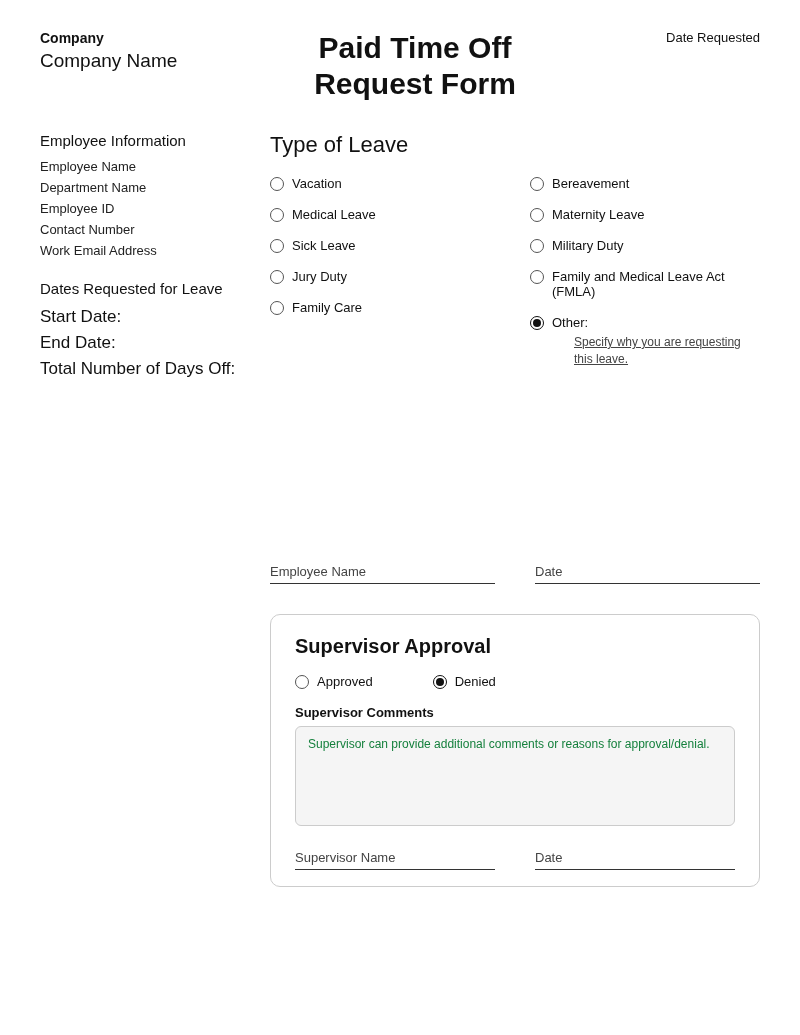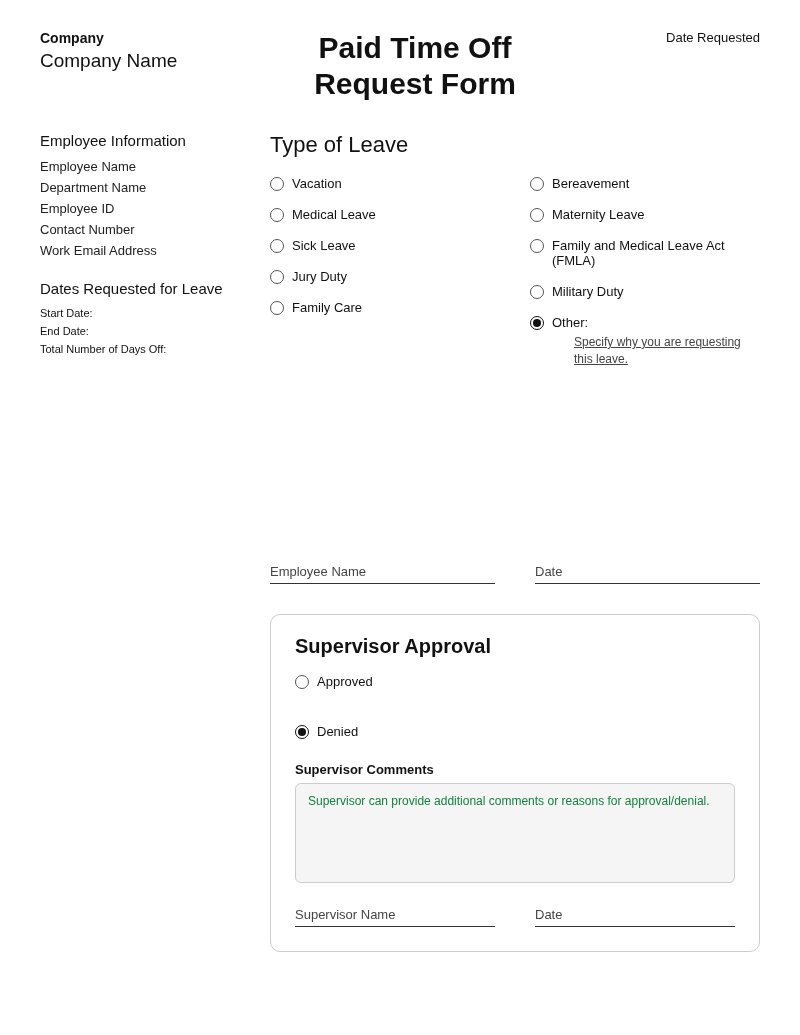--- a/index.html
+++ b/index.html
@@ -62,21 +62,21 @@
     }
     .info-field {
       font-size: 13px;
       margin-bottom: 6px;
       color: #222;
     }
     .dates-section {
       margin-top: 22px;
     }
     .date-field {
-      font-size: 11px;
+      font-size: 17px;
       margin-bottom: 6px;
     }
     .leave-title {
       font-size: 22px;
       font-weight: 400;
       margin-bottom: 18px;
     }
     .leave-options {
       display: flex;
       gap: 30px;
@@ -141,33 +141,32 @@
     .sig-label {
       font-size: 13px;
       color: #444;
     }
 
     
     .supervisor-box {
       margin-top: 24px;
       border: 1.5px solid #ccc;
       border-radius: 10px;
-      padding: 20px 24px 24px;
+      padding: 20px 24px 16px;
       background: #fff;
     }
     .supervisor-title {
       font-size: 20px;
       font-weight: bold;
       margin-bottom: 16px;
     }
     .approval-options {
       display: flex;
-      gap: 35px;
-      margin-bottom: 23px;
-      flex-direction: column;
+      gap: 60px;
+      margin-bottom: 16px;
     }
     .approval-option {
       display: flex;
       align-items: center;
       gap: 8px;
       font-size: 13px;
     }
     .supervisor-comments-label {
       font-weight: bold;
       font-size: 13px;
@@ -274,25 +273,25 @@
           <div class="leave-option">
             <span class="radio-circle"></span>
             <span>Bereavement</span>
           </div>
           <div class="leave-option">
             <span class="radio-circle"></span>
             <span>Maternity Leave</span>
           </div>
           <div class="leave-option">
             <span class="radio-circle"></span>
+            <span>Military Duty</span>
+          </div>
+          <div class="leave-option">
+            <span class="radio-circle"></span>
             <span>Family and Medical Leave Act (FMLA)</span>
-          </div>
-          <div class="leave-option">
-            <span class="radio-circle"></span>
-            <span>Military Duty</span>
           </div>
           <div class="leave-option other-section">
             <span class="radio-circle selected"></span>
             <div>
               <span>Other:</span>
               <div class="other-specify">Specify why you are requesting this leave.</div>
             </div>
           </div>
         </div>
 

